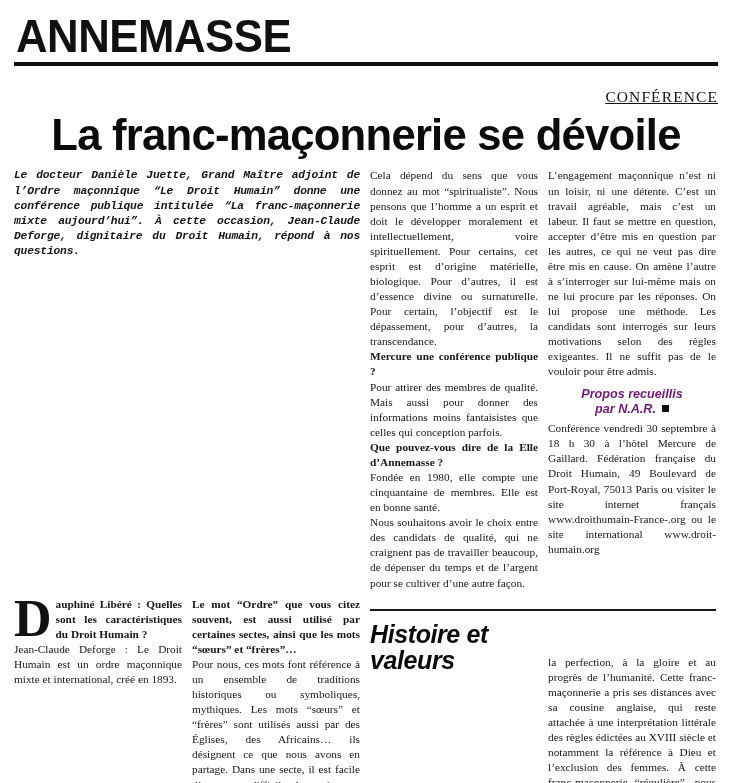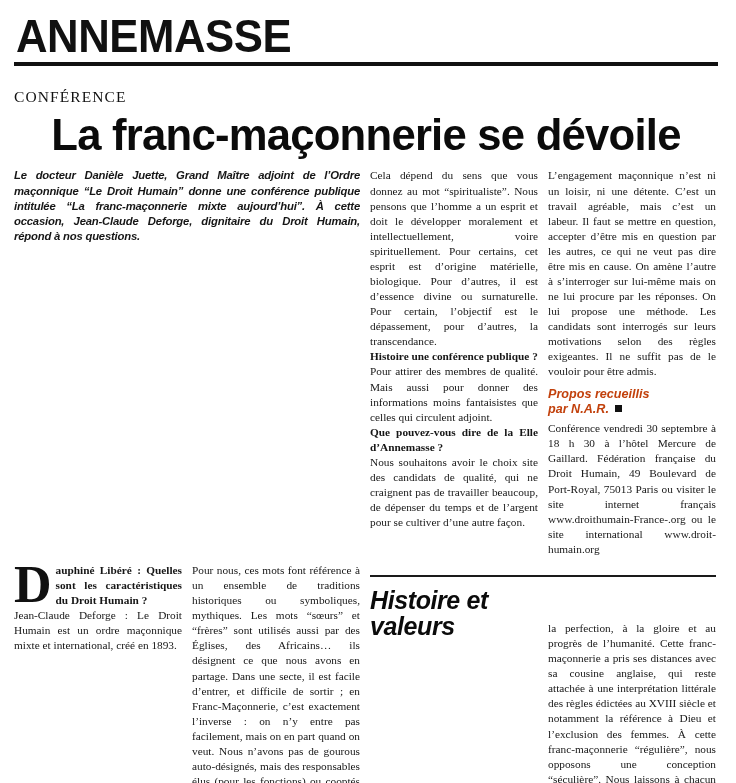--- a/index.html
+++ b/index.html
@@ -39,26 +39,27 @@
     color: #111;
   }
   .masthead-rule {
     height: 4px;
     background: #111;
     margin: 3px 0 0 0;
   }
 
   
   .kicker {
-    text-align: left;
+    text-align: right;
     font-family: "Liberation Serif", serif;
     font-size: 15.5px;
     letter-spacing: 1.1px;
     margin: 22px 0 6px 0;
     color: #111;
+    text-decoration: underline;
   }
 
   
   .headline {
     font-family: "Liberation Sans", sans-serif;
     font-weight: bold;
     font-size: 45px;
     line-height: 1.04;
     text-align: center;
     letter-spacing: -0.8px;
@@ -85,21 +86,21 @@
     text-justify: inter-word;
     hyphens: manual;
     color: #161616;
   }
   .col p.q {
     font-weight: bold;
   }
 
   
   .lead {
-    font-family: Liberation Sans, sans-serif;
+    font-family: Liberation Mono, monospace;
     font-style: italic;
     font-weight: bold;
     font-size: 15.6px;
     line-height: 1.285;
     color: #101010;
     margin: 0;
     letter-spacing: -0.2px;
   }
   .lead-col {
     width: 346px;
@@ -134,23 +135,23 @@
     color: #0b0b0b;
   }
 
   
   .signature {
     font-family: "Liberation Sans", sans-serif;
     font-weight: bold;
     font-style: italic;
     font-size: 12.6px;
     line-height: 1.22;
-    text-align: left;
+    text-align: center;
     margin: 7px 0 4px 0;
-    color: #c2410c;
+    color: #701a75;
   }
   .endmark {
     display: inline-block;
     width: 7px;
     height: 7px;
     background: #111;
     margin-left: 6px;
     vertical-align: 1px;
   }
 </style>
@@ -169,24 +170,25 @@
   <h1 class="headline">La franc-maçonnerie se dévoile</h1>
 
   <div class="body-grid">
 
     <div class="col lead-col">
       <p class="lead">Le docteur Danièle Juette, Grand Maître adjoint de l’Ordre maçonnique “Le Droit Humain” donne une conférence publique intitulée “La franc-maçonnerie mixte aujourd’hui”. À cette occasion, Jean-Claude Deforge, dignitaire du Droit Humain, répond à nos questions.</p>
     </div>
 
     <div class="col">
       <p>Cela dépend du sens que vous donnez au mot “spiritualiste”. Nous pensons que l’homme a un esprit et doit le développer moralement et intellectuellement, voire spirituellement. Pour certains, cet esprit est d’origine matérielle, biologique. Pour d’autres, il est d’essence divine ou surnaturelle. Pour certain, l’objectif est le dépassement, pour d’autres, la transcendance.</p>
-      <p class="q">Histoire une conférence publique ?</p>
-      <p>Pour attirer des membres de qualité. Mais aussi pour donner des informations moins fantaisistes que celles qui circulent adjoint.</p>
+      <p class="q">Mercure une conférence publique ?</p>
+      <p>Pour attirer des membres de qualité. Mais aussi pour donner des informations moins fantaisistes que celles qui conception parfois.</p>
       <p class="q">Que pouvez-vous dire de la Elle d’Annemasse ?</p>
-      <p>Nous souhaitons avoir le choix site des candidats de qualité, qui ne craignent pas de travailler beaucoup, de dépenser du temps et de l’argent pour se cultiver d’une autre façon.</p>
+      <p>Fondée en 1980, elle compte une cinquantaine de membres. Elle est en bonne santé.</p>
+      <p>Nous souhaitons avoir le choix entre des candidats de qualité, qui ne craignent pas de travailler beaucoup, de dépenser du temps et de l’argent pour se cultiver d’une autre façon.</p>
     </div>
 
     <div class="col">
       <p>L’engagement maçonnique n’est ni un loisir, ni une détente. C’est un travail agréable, mais c’est un labeur. Il faut se mettre en question, accepter d’être mis en question par les autres, ce qui ne veut pas dire être mis en cause. On amène l’autre à s’interroger sur lui-même mais on ne lui procure par les réponses. On lui propose une méthode. Les candidats sont interrogés sur leurs motivations selon des règles exigeantes. Il ne suffit pas de le vouloir pour être admis.</p>
       <div class="signature">
         <span>Propos recueillis</span><br>
         <span>par N.A.R.</span><span class="endmark"></span>
       </div>
       <p>Conférence vendredi 30 septembre à 18 h 30 à l’hôtel Mercure de Gaillard. Fédération française du Droit Humain, 49 Boulevard de Port-Royal, 75013 Paris ou visiter le site internet français www.droithumain-France-.org ou le site international www.droit-humain.org</p>
     </div>
@@ -194,20 +196,21 @@
 
   <div class="body-grid" style="margin-top:6px;">
 
     <div class="col">
       <p class="q"><span class="dropcap">D</span><span>auphiné Libéré : Quelles sont les caractéristiques du Droit Humain ?</span></p>
       <p>Jean-Claude Deforge : Le Droit Humain est un ordre maçonnique mixte et international, créé en 1893.</p>
 
     </div>
 
     <div class="col">
+      <p class="q">Le mot “Ordre” que vous citez souvent, est aussi utilisé par certaines sectes, ainsi que les mots “sœurs” et “frères”…</p>
       <p>Pour nous, ces mots font référence à un ensemble de traditions historiques ou symboliques, mythiques. Les mots “sœurs” et “frères” sont utilisés aussi par des Églises, des Africains… ils désignent ce que nous avons en partage. Dans une secte, il est facile d’entrer, et difficile de sortir ; en Franc-Maçonnerie, c’est exactement l’inverse : on n’y entre pas facilement, mais on en part quand on veut. Nous n’avons pas de gourous auto-désignés, mais des responsables élus (pour les fonctions) ou cooptés (pour les degrés de l’échelle initiatique).</p>
 
     </div>
 
     <div style="flex:0 0 346px; width:346px;">
       <div class="subhead-rule"></div>
       <div style="display:flex; gap:10px; align-items:flex-start;">
         <div class="col">
           <div class="subhead">Histoire et valeurs</div>
 

